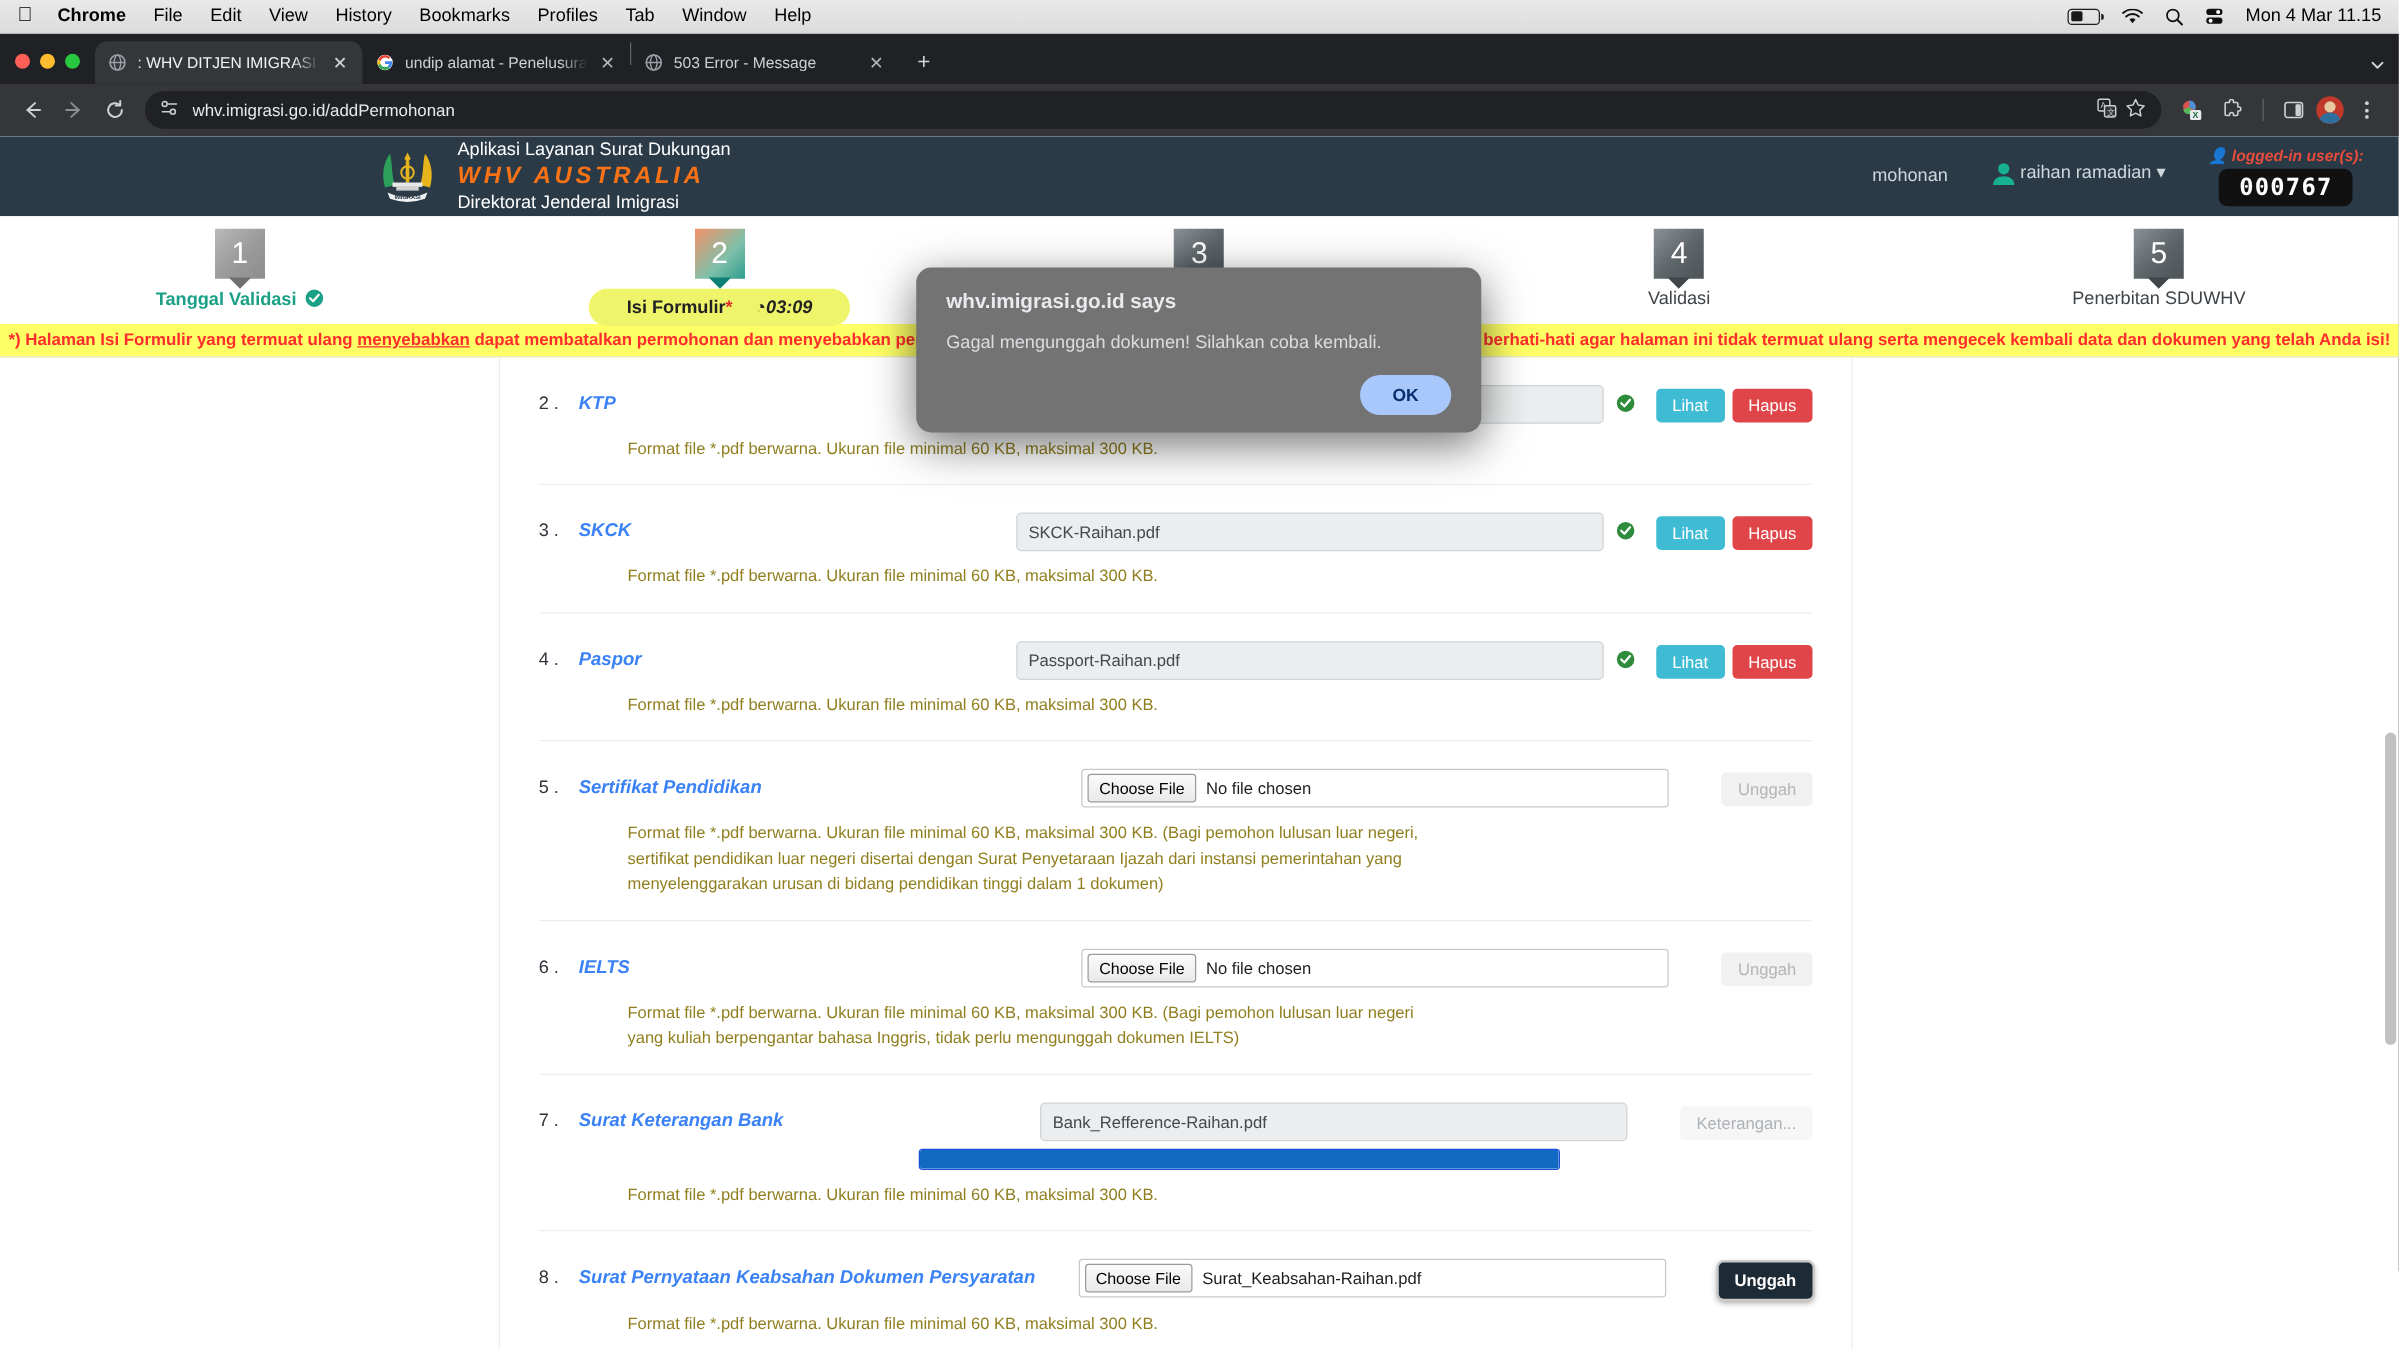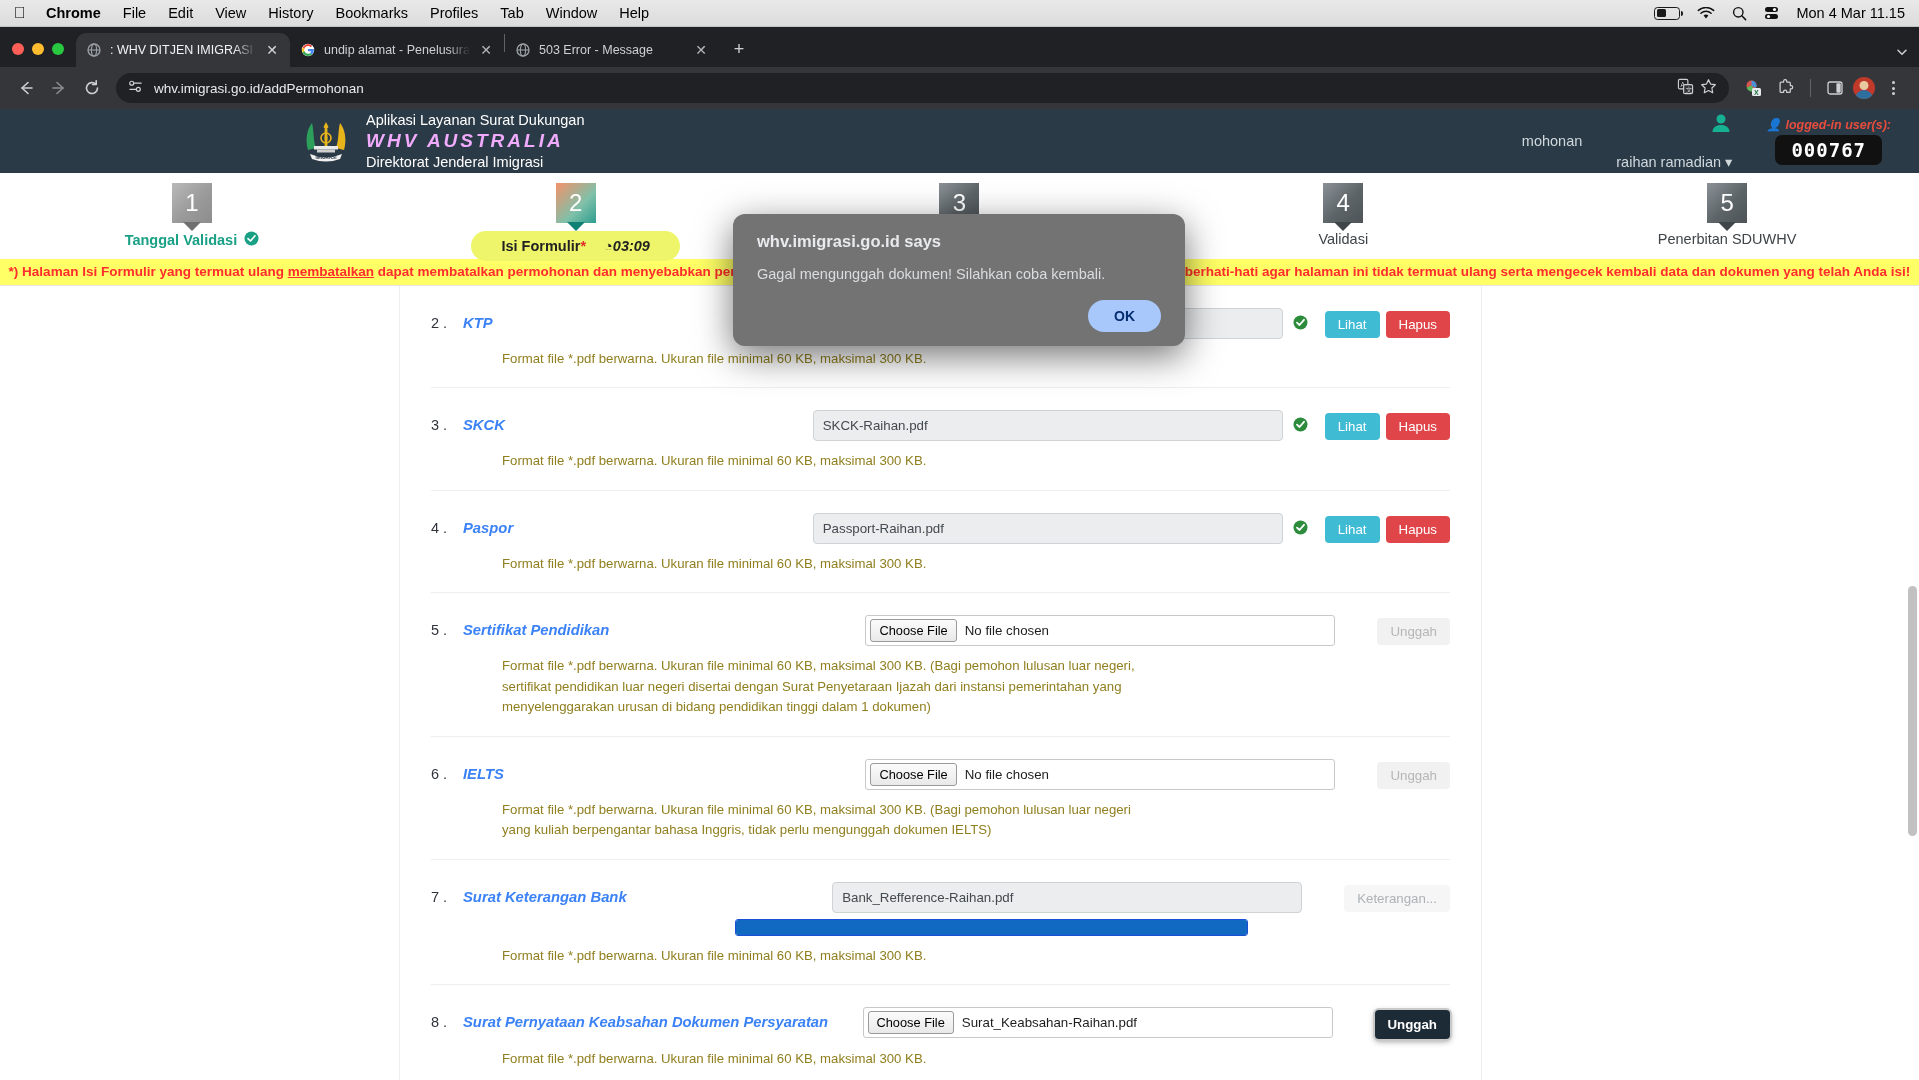--- a/index.html
+++ b/index.html
@@ -82,26 +82,26 @@
   .viewport { position:relative; width:100%; height: calc(1080px - 27px - 40px - 42px); background:#fff; overflow:hidden; }
 
   
   .site-header {
     height: 64px; background:#2b3a47; display:flex; align-items:center;
     padding-left: 300px; position:relative;
   }
   .brand { display:flex; align-items:center; gap: 14px; }
   .brand-crest { width: 52px; height: 50px; flex:none; }
   .brand-text .l1 { font-size: 14.5px; color:#fff; line-height:1.25; }
-  .brand-text .l2 { font-size: 19px; color:#f0abfc; font-weight:bold; font-style: italic; letter-spacing: 3px; line-height:1.25; }
+  .brand-text .l2 { font-size: 19px; color:#f97316; font-weight:bold; font-style: italic; letter-spacing: 3px; line-height:1.25; }
   .brand-text .l3 { font-size: 14.5px; color:#fff; line-height:1.25; }
 
   .nav-right { margin-left:auto; display:flex; align-items:center; gap: 34px; padding-right: 28px; }
   .nav-link { color:#cfd8dd; font-size:14.5px; }
-  .nav-user { display:flex; flex-direction:column; align-items:flex-end; gap:18px; }
+  .nav-user { display:flex; flex-direction:row; align-items:flex-start; gap:2px; }
   .nav-user .uicon { color:#1bbc9b; font-size: 20px; line-height:1; }
   .nav-user .uname { color:#cfd8dd; font-size:14.5px; }
   .logged-box { display:flex; flex-direction:column; align-items:center; gap:3px; }
   .logged-label { color:#e74c3c; font-size:12.5px; font-style:italic; font-weight:bold; white-space:nowrap; }
   .logged-count {
     background:#111; color:#fff; border-radius:7px; padding: 4px 16px;
     font-family:"DejaVu Sans Mono", monospace; font-weight:bold; font-size:19px; letter-spacing:1px;
   }
 
   
@@ -447,21 +447,21 @@
         <div class="step-badge dark">4</div>
         <div class="step-label">Validasi</div>
       </div>
 
       <div class="step">
         <div class="step-badge dark">5</div>
         <div class="step-label">Penerbitan SDUWHV</div>
       </div>
     </div>
 
-    <div class="warn-banner"><span>*) Halaman Isi Formulir yang termuat ulang </span><u>membatalkan</u><span> dapat membatalkan permohonan dan menyebabkan perubahan data dan dokumen yang telah terisi.</span><span class="warn-gap"></span><span>Pastikan untuk selalu berhati-hati agar halaman ini tidak termuat ulang serta mengecek kembali data dan dokumen yang telah Anda isi!</span></div>
+    <div class="warn-banner"><span>*) Halaman Isi Formulir yang termuat ulang </span><u>menyebabkan</u><span> dapat membatalkan permohonan dan menyebabkan perubahan data dan dokumen yang telah terisi.</span><span class="warn-gap"></span><span>Pastikan untuk selalu berhati-hati agar halaman ini tidak termuat ulang serta mengecek kembali data dan dokumen yang telah Anda isi!</span></div>
 
     <div class="content-wrap">
       <div class="card">
 
         <div class="row">
           <div class="row-main">
             <div class="row-num">2 .</div>
             <div class="row-title">KTP</div>
             <div class="row-field">
               <div class="fake-input">KTP-Raihan.pdf</div>

